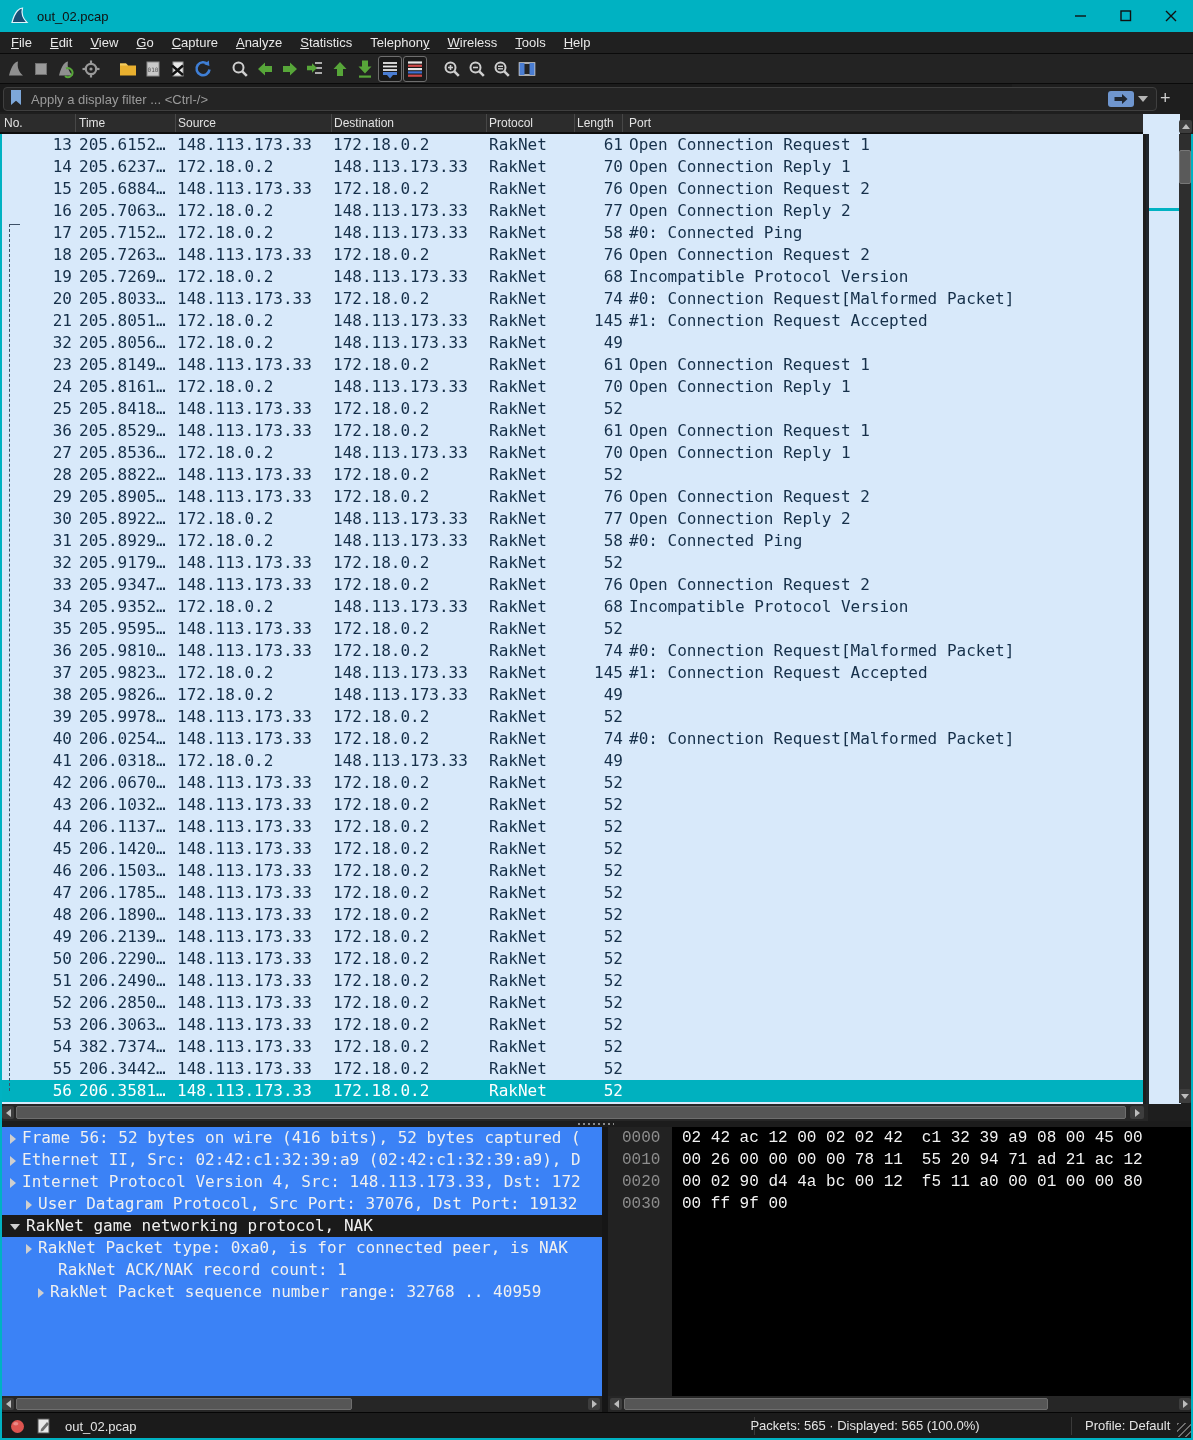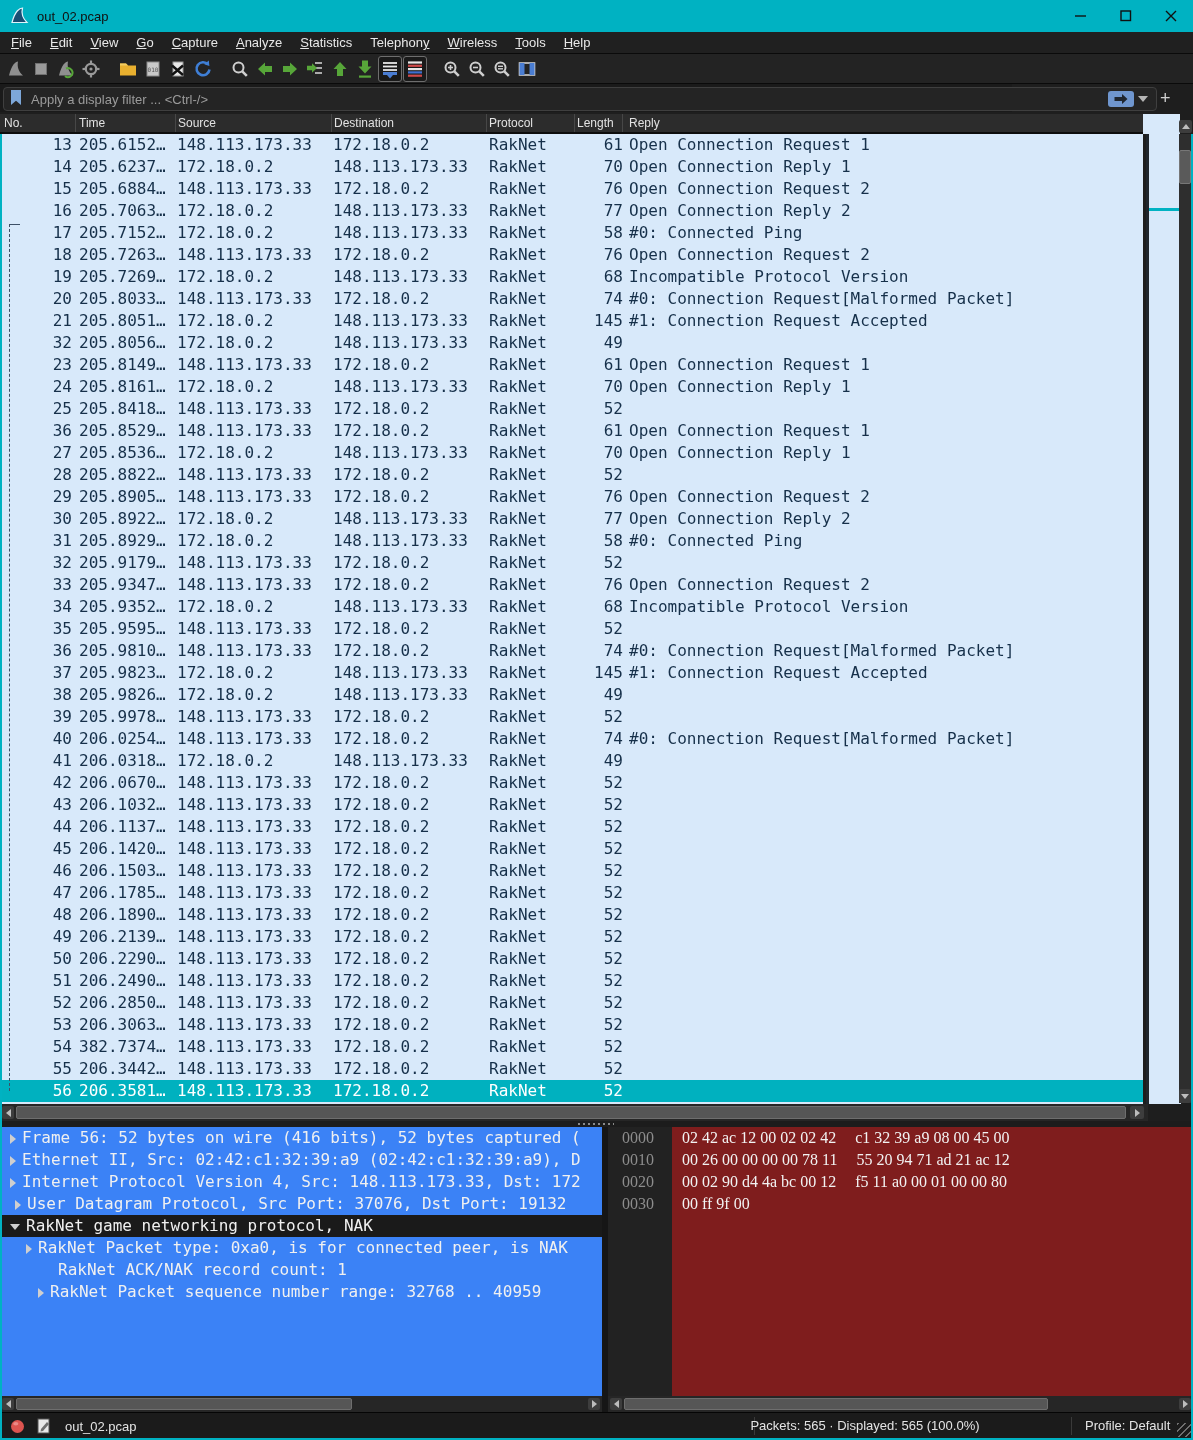--- a/index.html
+++ b/index.html
@@ -80,22 +80,22 @@
   .details{position:absolute;left:2px;top:1127px;width:600px;height:269px;background:#3b82f6;overflow:hidden;
            font-family:"DejaVu Sans Mono",monospace;font-size:16px;color:#f0f0f0;}
   .drow{position:relative;height:22px;line-height:22px;white-space:nowrap;}
   .drow.selected{background:#1a1a1a;}
   .dexp{display:inline-block;width:0;height:0;margin-right:6px;vertical-align:middle;}
   .dexp.c{border-top:5px solid transparent;border-bottom:5px solid transparent;border-left:6px solid #cfcfcf;}
   .dexp.e{border-left:5px solid transparent;border-right:5px solid transparent;border-top:6px solid #cfcfcf;}
   .dexp.n{width:6px;}
   .vsplit{position:absolute;left:602px;top:1127px;width:6px;height:285px;background:#161616;}
   
-  .hexpane{position:absolute;left:608px;top:1127px;width:583px;height:269px;background:#7f1d1d;overflow:hidden;
-           font-family:Liberation Serif, serif;font-size:16px;}
+  .hexpane{position:absolute;left:608px;top:1127px;width:583px;height:269px;background:#000000;overflow:hidden;
+           font-family:Liberation Mono, monospace;font-size:16px;}
   .hexoffcol{position:absolute;left:0;top:0;width:64px;height:269px;background:#222222;}
   .hrow{position:relative;height:22px;line-height:22px;white-space:nowrap;}
   .hoff{display:inline-block;width:64px;color:#8d8d8d;padding-left:14px;box-sizing:border-box;}
   .hbytes{color:#f2f2f2;padding-left:10px;}
   .hbytes .g2{margin-left:19px;}
   
   .statusbar{position:absolute;left:0;top:1412px;width:1193px;height:26px;background:#1b1b1b;
              border-top:1px solid #050505;color:#e4e4e4;font-size:13px;}
   .status-left{position:absolute;left:10px;top:0;height:26px;display:flex;align-items:center;}
   .status-sep{position:absolute;top:4px;width:1px;height:18px;background:#3a3a3a;}
@@ -319,21 +319,21 @@
     <span class="addfilterbtn">+</span>
   </div>
 
   <div class="plheader" id="plheader">
       <div class="hc" style="width: 76px; padding-left: 4px;">No.</div>
       <div class="hc" style="width: 100px; padding-left: 3px;">Time</div>
       <div class="hc" style="width: 156px; padding-left: 2px;">Source</div>
       <div class="hc" style="width: 155px; padding-left: 2px;">Destination</div>
       <div class="hc" style="width: 88px; padding-left: 2px;">Protocol</div>
       <div class="hc" style="width: 48px; padding-left: 2px;">Length</div>
-      <div class="hc" style="width: auto; flex: 1 1 0%; border-right: none; padding-left: 6px;">Reply</div>
+      <div class="hc" style="width: auto; flex: 1 1 0%; border-right: none; padding-left: 6px;">Port</div>
     </div>
   <div class="corner-strip"></div>
 
   <div class="plist" id="plist">
       <div class="prow">
         <span class="pc no">13</span>
         <span class="pc time">205.6152…</span>
         <span class="pc src">148.113.173.33</span>
         <span class="pc dst">172.18.0.2</span>
         <span class="pc proto">RakNet</span>
@@ -755,21 +755,21 @@
   </div>
 
   <div class="splitter">
       <div class="dots"></div>
     </div>
 
   <div class="details" id="details">
       <div class="drow" style="padding-left: 8px;"><span class="dexp c"></span><span>Frame 56: 52 bytes on wire (416 bits), 52 bytes captured (</span></div>
       <div class="drow" style="padding-left: 8px;"><span class="dexp c"></span><span>Ethernet II, Src: 02:42:c1:32:39:a9 (02:42:c1:32:39:a9), D</span></div>
       <div class="drow" style="padding-left: 8px;"><span class="dexp c"></span><span>Internet Protocol Version 4, Src: 148.113.173.33, Dst: 172</span></div>
-      <div class="drow" style="padding-left: 13px;"><span class="dexp c"></span><span>User Datagram Protocol, Src Port: 37076, Dst Port: 19132</span></div>
+      <div class="drow" style="padding-left: 24px;"><span class="dexp c"></span><span>User Datagram Protocol, Src Port: 37076, Dst Port: 19132</span></div>
       <div class="drow selected" style="padding-left: 8px;"><span class="dexp e"></span><span>RakNet game networking protocol, NAK</span></div>
       <div class="drow" style="padding-left: 24px;"><span class="dexp c"></span><span>RakNet Packet type: 0xa0, is for connected peer, is NAK</span></div>
       <div class="drow" style="padding-left: 44px;"><span class="dexp n"></span><span>RakNet ACK/NAK record count: 1</span></div>
       <div class="drow" style="padding-left: 36px;"><span class="dexp c"></span><span>RakNet Packet sequence number range: 32768 .. 40959</span></div>
     </div>
   <div class="vsplit"></div>
 
   <div class="hexpane" id="hexpane">
     <div class="hexoffcol"></div>
   <div class="hrow"><span class="hoff">0000</span><span class="hbytes"><span>02 42 ac 12 00 02 02 42</span><span class="g2">c1 32 39 a9 08 00 45 00</span></span></div>

